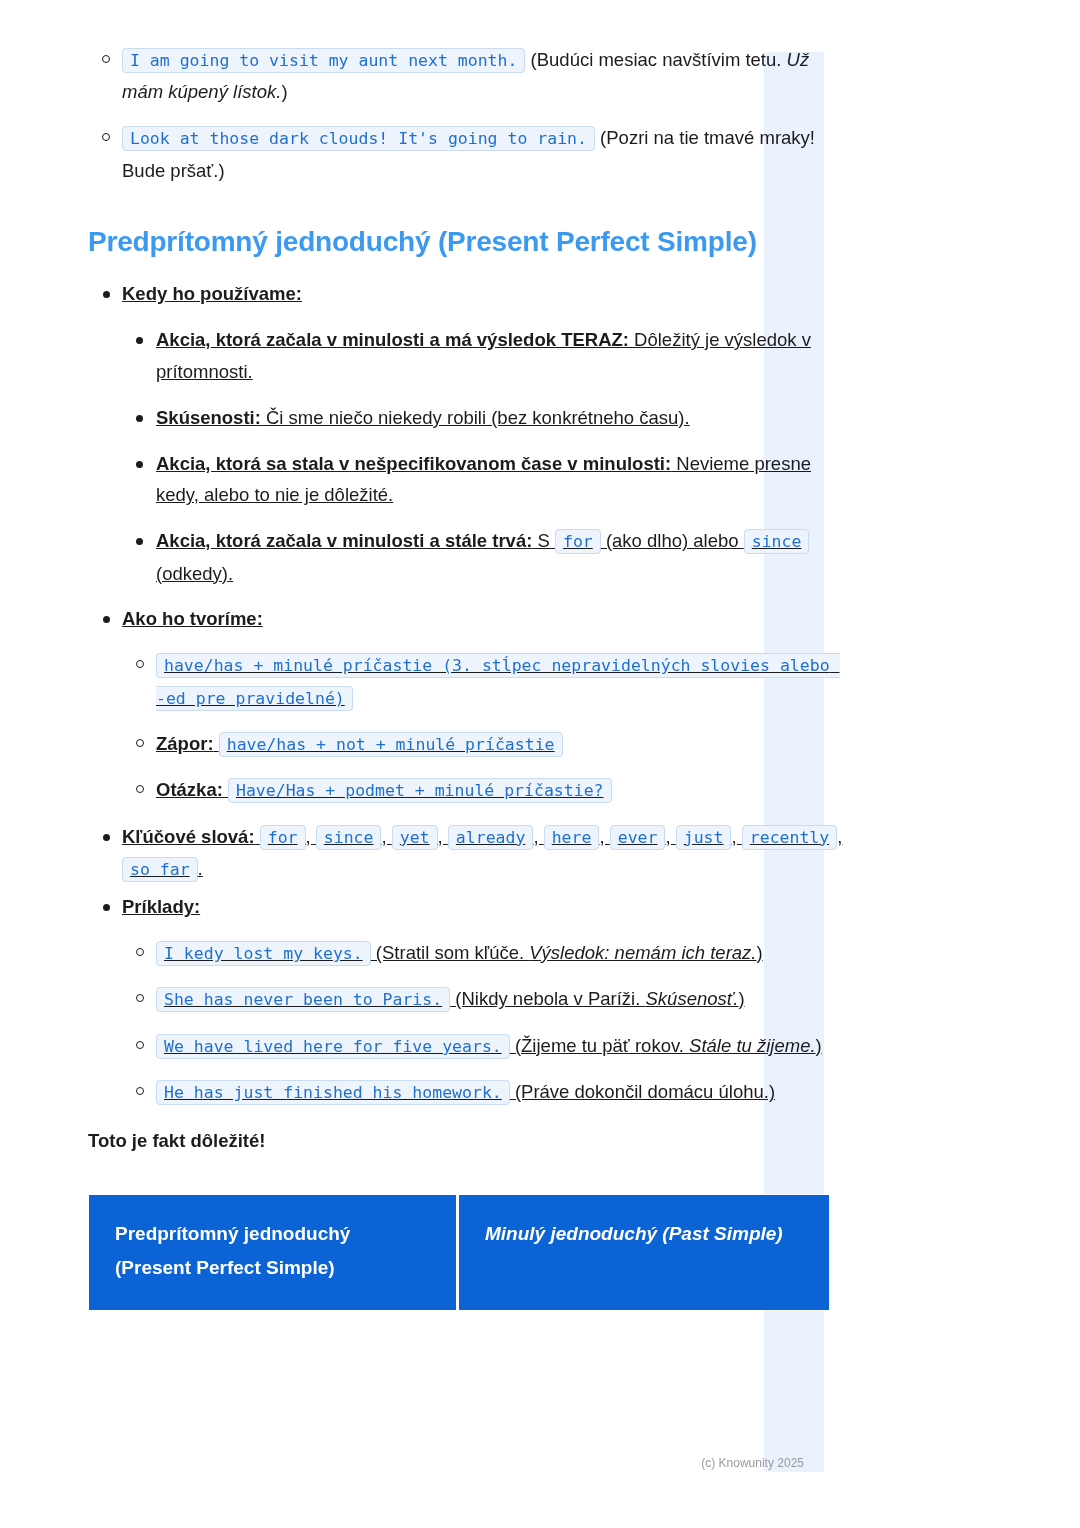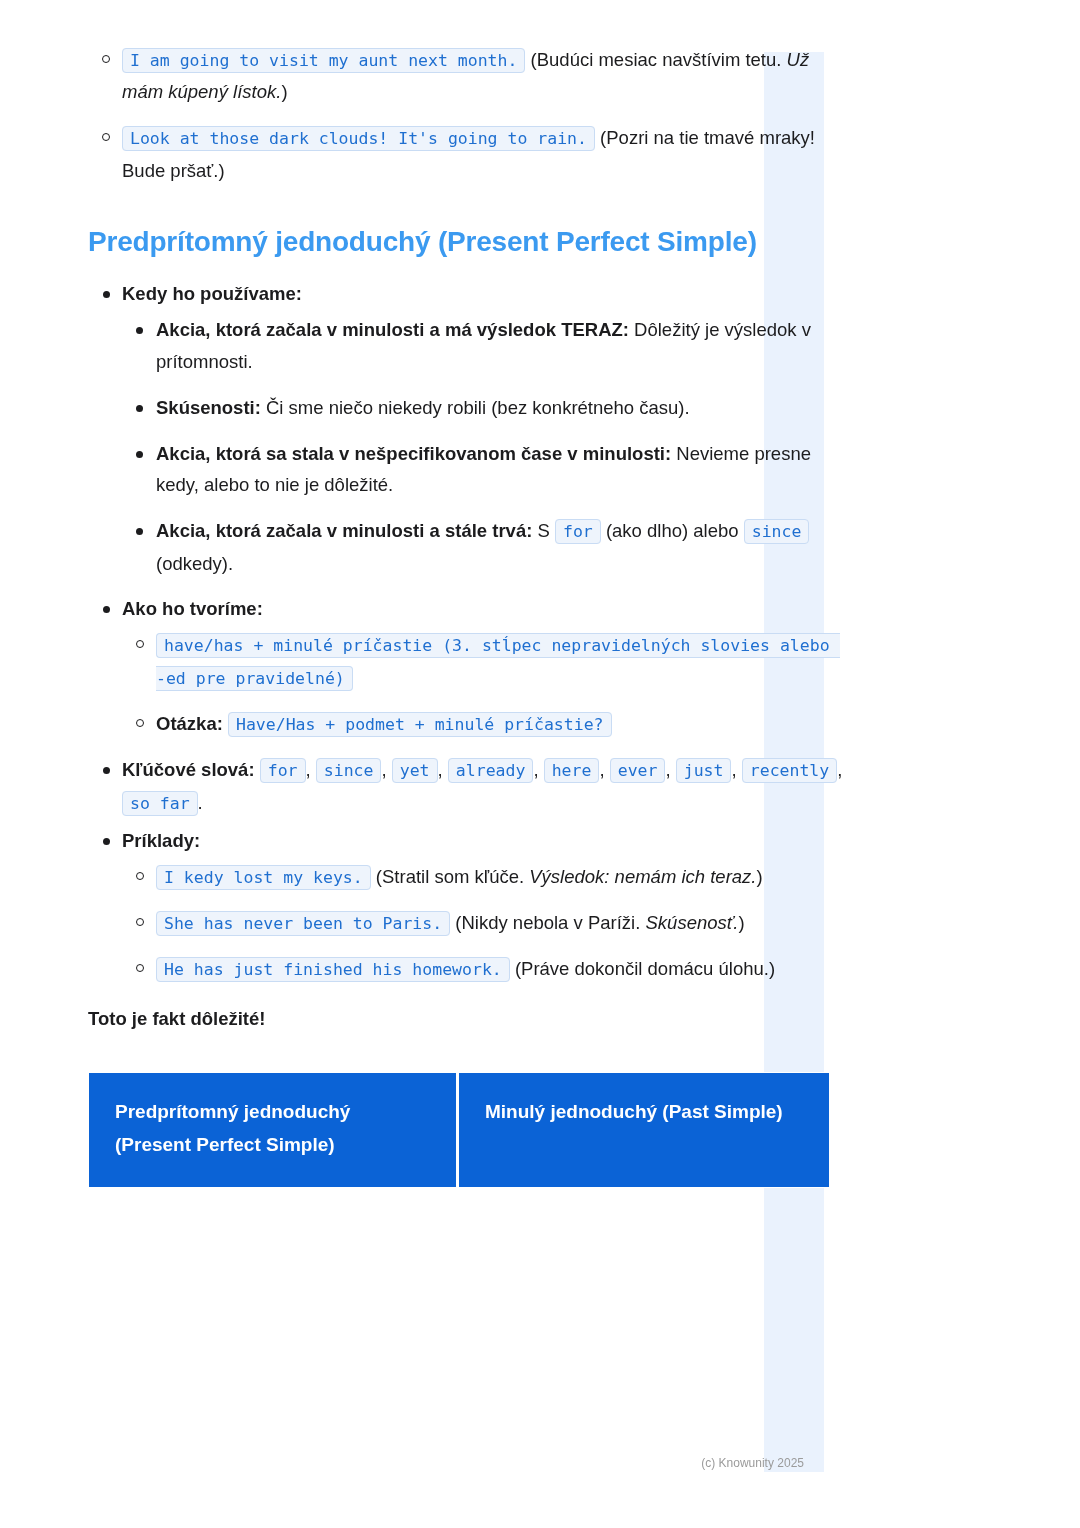--- a/index.html
+++ b/index.html
@@ -57,20 +57,21 @@
   li {
     position: relative;
     font-size: 18.5px;
     line-height: 1.72;
   }
 
   
   .lvl1 > li {
     padding-left: 34px;
     margin-bottom: 6px;
+    text-decoration: underline;
   }
   .lvl1 > li::before {
     content: "";
     position: absolute;
     left: 15px;
     top: 13px;
     width: 7px; height: 7px;
     border-radius: 50%;
     background: #1c1c1e;
   }
@@ -96,21 +97,21 @@
   .lvlc > li::before {
     content: "";
     position: absolute;
     left: 14px;
     top: 11px;
     width: 6px; height: 6px;
     border-radius: 50%;
     border: 1.4px solid #1c1c1e;
     background: transparent;
   }
-  .sub-wrap { margin-top: 4px; }
+  .sub-wrap { margin-top: 14px; }
 
   b, strong { font-weight: bold; }
   i, em { font-style: italic; }
 
   h2 {
     color: #3b9af0;
     font-size: 28px;
     font-weight: bold;
     margin: 40px 0 20px 0;
     letter-spacing: -0.2px;
@@ -133,21 +134,21 @@
   .table .th {
     background: #0b63d6;
     color: #ffffff;
     font-size: 19px;
     font-weight: bold;
     line-height: 1.75;
     padding: 22px 26px 26px 26px;
     box-sizing: border-box;
   }
   .table .th.c1 { width: 50%; border-right: 3px solid #ffffff; }
-  .table .th.c2 { width: 50%; }
+  .table .th.c2 { width: 50%; font-style: italic; }
 
   .watermark {
     position: absolute;
     right: 68px;
     bottom: 62px;
     font-size: 12px;
     color: #9b9b9b;
   }
 </style>
 </head>
@@ -190,39 +191,46 @@
         </ul>
       </li>
 
       <li>
         <b>Ako ho tvoríme:</b>
         <ul class="lvlc sub-wrap">
           <li>
             <code>have/has + minulé príčastie (3. stĺpec nepravidelných slovies alebo -ed pre pravidelné)</code>
           </li>
           <li>
+            <b>Zápor:</b>
+            <code>have/has + not + minulé príčastie</code>
+          </li>
+          <li>
             <b>Otázka:</b>
             <code>Have/Has + podmet + minulé príčastie?</code>
           </li>
         </ul>
       </li>
 
       <li>
         <b>Kľúčové slová:</b>
         <code>for</code><span>, </span><code>since</code><span>, </span><code>yet</code><span>, </span><code>already</code><span>, </span><code>here</code><span>, </span><code>ever</code><span>, </span><code>just</code><span>, </span><code>recently</code><span>, </span><code>so far</code><span>.</span>
       </li>
 
       <li>
         <b>Príklady:</b>
         <ul class="lvlc sub-wrap">
           <li>
             <code>I kedy lost my keys.</code><span> (Stratil som kľúče. </span><i>Výsledok: nemám ich teraz.</i><span>)</span>
           </li>
           <li>
             <code>She has never been to Paris.</code><span> (Nikdy nebola v Paríži. </span><i>Skúsenosť.</i><span>)</span>
+          </li>
+          <li>
+            <code>We have lived here for five years.</code><span> (Žijeme tu päť rokov. </span><i>Stále tu žijeme.</i><span>)</span>
           </li>
           <li>
             <code>He has just finished his homework.</code><span> (Práve dokončil domácu úlohu.)</span>
           </li>
         </ul>
       </li>
 
     </ul>
 
 

